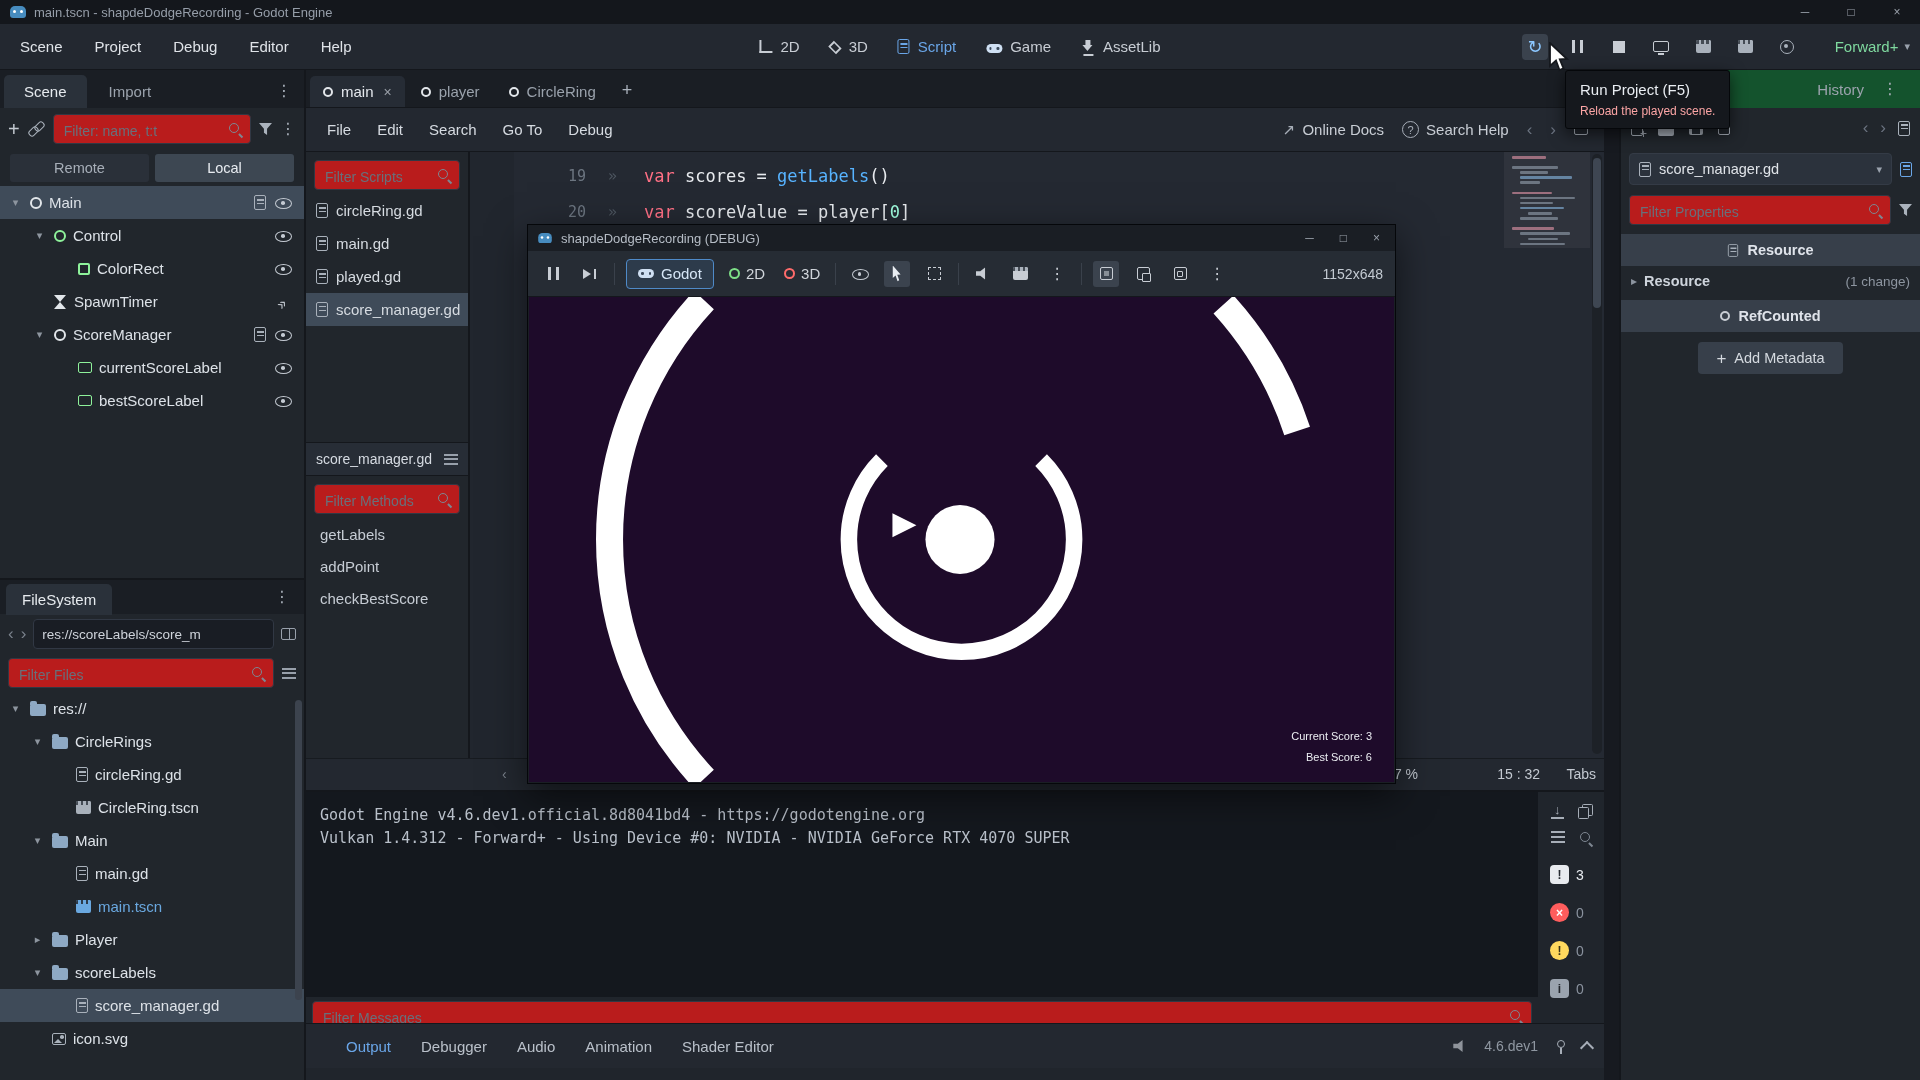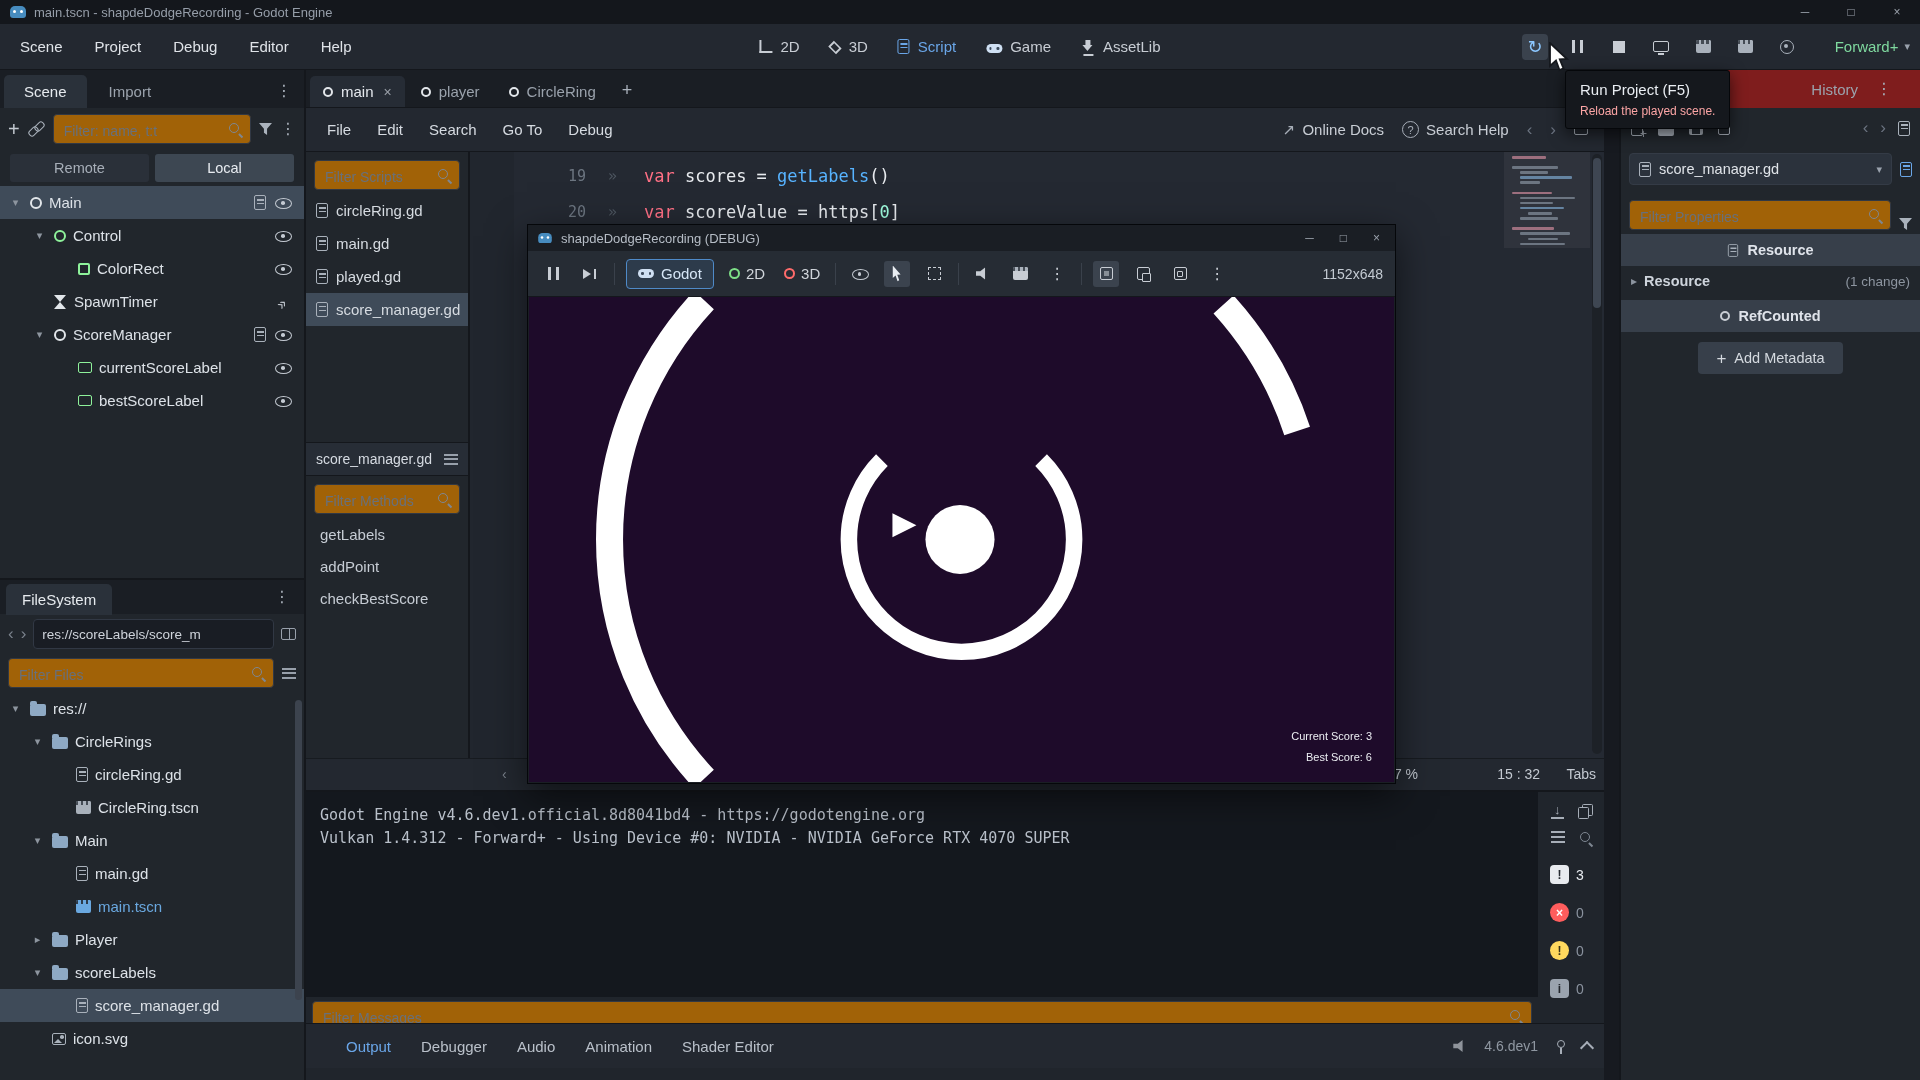--- a/index.html
+++ b/index.html
@@ -4,21 +4,21 @@
 <style>
   *{margin:0;padding:0;box-sizing:border-box}
   html,body{width:1920px;height:1080px;background:#000}
   .app{position:relative;width:1920px;height:1080px;overflow:hidden;background:#21262e;
        font-family:"Liberation Sans","DejaVu Sans",sans-serif;color:#ccd2d9;font-size:15px}
   input{font-family:inherit;outline:none}
   ::placeholder{color:#68707b;opacity:1}
 
   
   .filterwrap{position:relative;flex:1;min-width:0}
-  .filter{width:100%;background:#a16207;border:1px solid #313844;border-radius:4px;height:30px;
+  .filter{width:100%;background:#b91c1c;border:1px solid #313844;border-radius:4px;height:30px;
           color:#cfd4db;padding:4px 30px 0 10px;font-size:14px}
   .row{display:flex;align-items:center;height:33px;gap:7px;padding-right:4px;white-space:nowrap}
   .row .lbl{font-size:15px;color:#dde2e8}
   .row.sel{background:#3f4b59}
   .exp{width:15px;flex:none;text-align:center;color:#8d959f;font-size:11px}
   .push{margin-left:auto}
   .glyph{color:#a7aeb8;line-height:1;display:inline-block}
 
   
   .ic{display:inline-block;position:relative;flex:none}
@@ -204,29 +204,29 @@
   .msgfilter{position:absolute;left:6px;right:72px;top:209px;display:flex}
   .btabs{position:absolute;left:0;right:0;bottom:12px;height:45px;display:flex;align-items:center;gap:30px;padding-left:40px;background:#232830;border-top:1px solid #14171c}
   .btab{font-size:15px;color:#b9c0c9}
   .btab.active{color:#6aa6e8}
   .btabs .right{margin-left:auto;display:flex;align-items:center;gap:16px;padding-right:12px}
   .vertext{font-size:14px;color:#8f97a1}
 
   
   #splitter-r{position:absolute;left:1604px;top:70px;width:15px;bottom:0;background:#171a20}
   #right-dock{position:absolute;left:1619px;top:70px;right:0;bottom:0;background:#21262c;border-left:2px solid #14171c}
-  .rd-tabs{height:38px;background:#7f1d1d;display:flex;align-items:center;justify-content:flex-end;gap:18px;padding-right:28px}
+  .rd-tabs{height:38px;background:#14532d;display:flex;align-items:center;justify-content:flex-end;gap:18px;padding-right:22px}
   .rd-tab{font-size:15px;color:#9ba3ad}
   .rd-icons{height:40px;display:flex;align-items:center;gap:15px;padding:0 10px}
   .rd-icons .rgt{margin-left:auto;display:flex;align-items:center;gap:12px}
   .navarrow{color:#6b7380;font-size:17px}
   .scriptsel{height:42px;display:flex;align-items:center;gap:8px;padding:0 8px}
   .scriptsel .selbox{flex:1;display:flex;align-items:center;gap:8px;background:#2b323c;border:1px solid #343b46;border-radius:4px;height:32px;padding:0 9px}
   .scriptsel .selbox .nm{font-size:14.5px;color:#dfe3e8;flex:1;overflow:hidden;white-space:nowrap;text-overflow:ellipsis}
-  .propfilter{height:40px;display:flex;align-items:flex-end;gap:8px;padding:0 8px}
+  .propfilter{height:40px;display:flex;align-items:center;gap:8px;padding:0 8px}
   .cat{height:32px;margin-top:4px;background:#373f4a;display:flex;align-items:center;justify-content:center;gap:8px;font-size:14.5px;font-weight:bold;color:#dfe3ea}
   .subsec{height:30px;display:flex;align-items:center;gap:7px;padding:0 10px}
   .subsec .car{color:#8d95a0;font-size:12px}
   .subsec .nm{font-weight:bold;font-size:14.5px;color:#ced4dc}
   .subsec .chg{margin-left:auto;font-size:13.5px;color:#8d95a0}
   .addmeta{display:flex;justify-content:center;margin-top:10px}
   .addmeta .btn{display:flex;align-items:center;gap:8px;background:#373f4a;border-radius:4px;height:32px;padding:0 18px;font-size:14.5px;color:#d4d9df}
 
   
   #gamewin{position:absolute;left:527px;top:224px;width:869px;height:560px;z-index:40;background:#1a1e24;
@@ -568,21 +568,21 @@
     </div>
 
     <div id="code-area">
       <div style="padding-top:6px">
         <div class="code-line">
           <span class="ln">19</span>
           <span class="src"><span class="ws-tab">»</span><span class="tok-kw">var</span><span class="tok"> scores = </span><span class="tok-fn">getLabels</span><span class="tok">()</span></span>
         </div>
         <div class="code-line">
           <span class="ln">20</span>
-          <span class="src"><span class="ws-tab">»</span><span class="tok-kw">var</span><span class="tok"> scoreValue = https[</span><span class="tok-num">0</span><span class="tok">]</span></span>
+          <span class="src"><span class="ws-tab">»</span><span class="tok-kw">var</span><span class="tok"> scoreValue = player[</span><span class="tok-num">0</span><span class="tok">]</span></span>
         </div>
       </div>
       <span class="mview"></span>
       <div class="minimap">
         <i style="width:34px;background:#b07a8a"></i>
           <i style="width:0"></i>
         <i style="width:46px"></i>
           <i style="width:28px;margin-left:8px"></i>
         <i style="width:52px;margin-left:8px;background:#6f93b3"></i>
           <i style="width:20px;margin-left:8px"></i>

